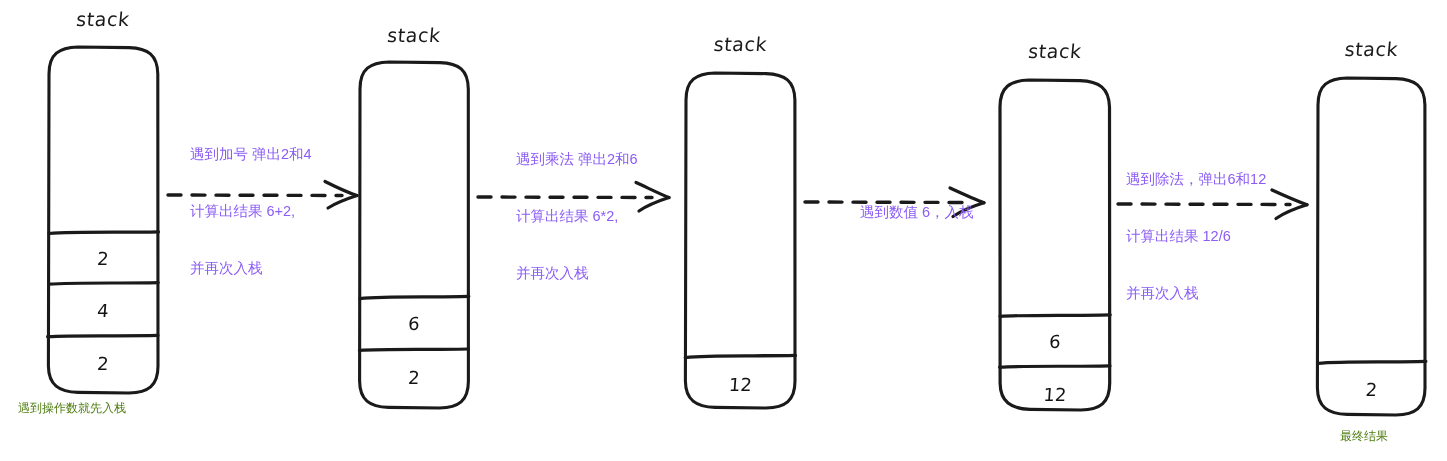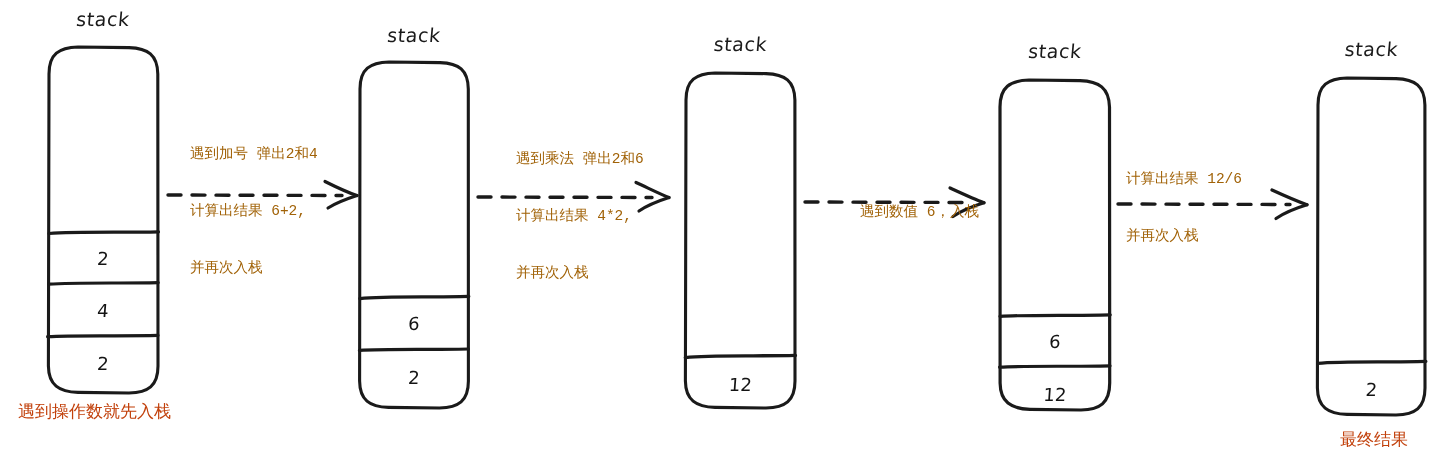--- a/index.html
+++ b/index.html
@@ -50,32 +50,32 @@
     color: #141414;
     text-align: center;
     white-space: nowrap;
     transform: skewX(-4deg);
   }
 
   
   .caption {
     position: absolute;
     font-family: "DejaVu Sans", sans-serif;
-    font-size: 17px;
-    color: #c2410c;
+    font-size: 12px;
+    color: #4d7c0f;
     white-space: nowrap;
   }
 
   
   .edge-label {
     position: absolute;
-    font-family: Liberation Mono, monospace;
+    font-family: Liberation Sans, sans-serif;
     font-size: 14.5px;
     line-height: 19px;
-    color: #a16207;
+    color: #8b5cf6;
     white-space: pre;
   }
 </style>
 </head>
 <body>
 
 <div id="canvas">
 
   <svg class="layer" viewBox="0 0 1447 461" width="1447" height="461" xmlns="http://www.w3.org/2000/svg">
 
@@ -181,27 +181,28 @@
     <div class="caption" style="left:1340px; top:428px;">最终结果</div>
 
     <div class="edge-label" style="left:190px; top:107px;">
       <div>遇到加号 弹出2和4</div>
       <div>计算出结果 6+2,</div>
       <div>并再次入栈</div>
     </div>
 
     <div class="edge-label" style="left:516px; top:112px;">
       <div>遇到乘法 弹出2和6</div>
-      <div>计算出结果 4*2,</div>
+      <div>计算出结果 6*2,</div>
       <div>并再次入栈</div>
     </div>
 
     <div class="edge-label" style="left:812px; top:165px;margin-left:48px;">
       <div>遇到数值 6，入栈</div>
     </div>
 
     <div class="edge-label" style="left:1126px; top:132px;">
+      <div>遇到除法，弹出6和12</div>
       <div>计算出结果 12/6</div>
       <div>并再次入栈</div>
     </div>
 
   </div>
 </div>
 
 </body></html>

